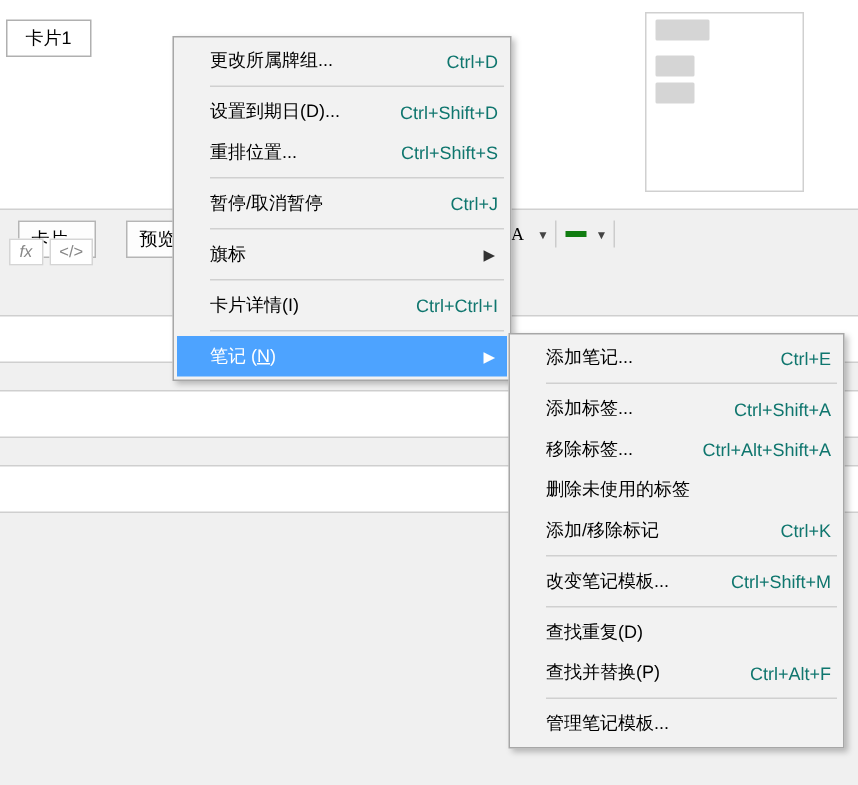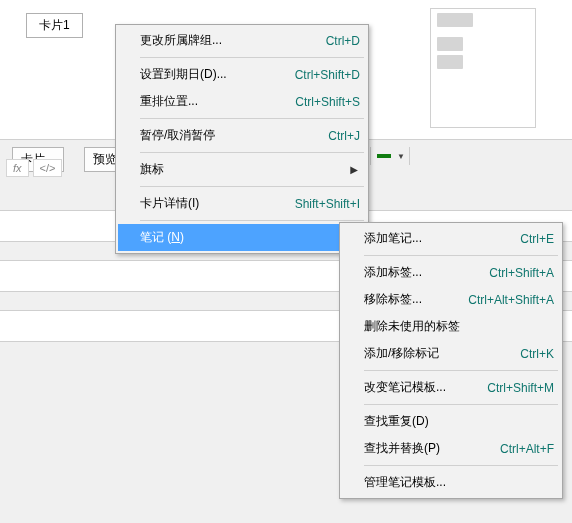--- a/index.html
+++ b/index.html
@@ -15,21 +15,21 @@
   }
   .top-area {
     position: absolute;
     top: 0; left: 0; right: 0;
     height: 140px;
     background: #fff;
     border-bottom: 1px solid #d0d0d0;
   }
   .tab-row {
     position: absolute;
-    top: 13px; left: 26px;
+    top: 13px; left: 4px;
     display: flex;
     align-items: flex-end;
   }
   .tab {
     padding: 3px 12px;
     background: #e3e3e3;
     border: 1px solid #b0b0b0;
     font-size: 12px;
   }
   .tab.sel { background: #fff; }
@@ -88,21 +88,21 @@
     top: 210px; left: 0; right: 0;
   }
   .ll { height: 32px; border-top: 1px solid #cfcfcf; border-bottom: 1px solid #cfcfcf; background:#fff; margin-bottom: 18px;}
   .menu {
     position: absolute;
     background: #f2f2f2;
     border: 1px solid #a7a7a7;
     box-shadow: 2px 2px 4px rgba(0,0,0,0.25);
     padding: 2px;
   }
-  .menu1 { top: 24px; left: 115px; width: 254px; }
+  .menu1 { top: 24px; left: 115px; width: 226px; }
   .menu2 { top: 222px; left: 339px; width: 224px; }
   .mi {
     display: flex;
     align-items: center;
     padding: 5px 6px 5px 22px;
     font-size: 12px;
     white-space: nowrap;
     position: relative;
   }
   .mi .lbl { flex: 0 0 auto; }
@@ -176,21 +176,21 @@
     <span class="sc">Ctrl+J</span>
   </div>
   <div class="sep"></div>
   <div class="mi">
     <span class="lbl">旗标</span>
     <span class="arrow">▶</span>
   </div>
   <div class="sep"></div>
   <div class="mi">
     <span class="lbl">卡片详情(I)</span>
-    <span class="sc">Shift+Shift+I</span>
+    <span class="sc">Ctrl+Ctrl+I</span>
   </div>
   <div class="sep"></div>
   <div class="mi hl">
     <span class="lbl"><span>笔记 (</span><span class="under">N</span><span>)</span></span>
     <span class="arrow">▶</span>
   </div>
 </div>
 
 <div class="menu menu2">
   <div class="mi">

